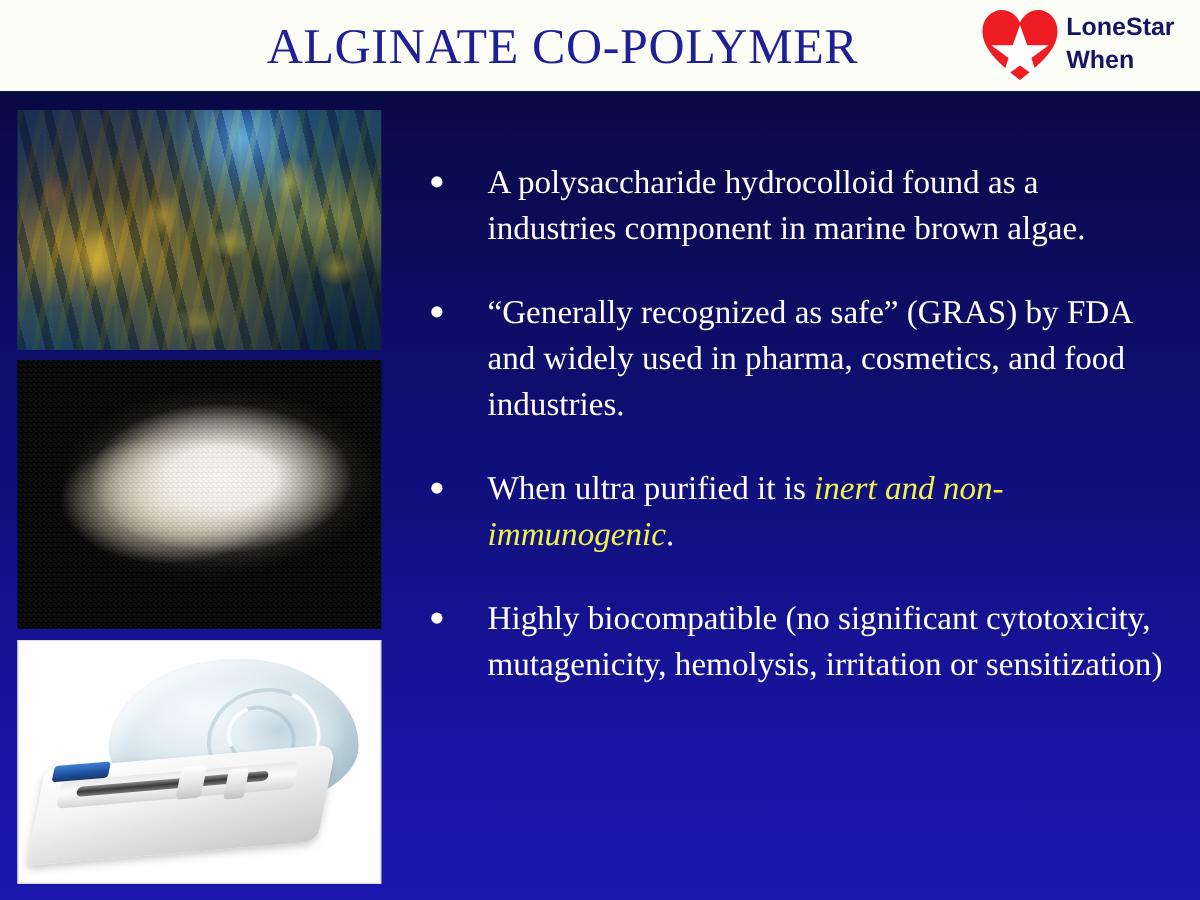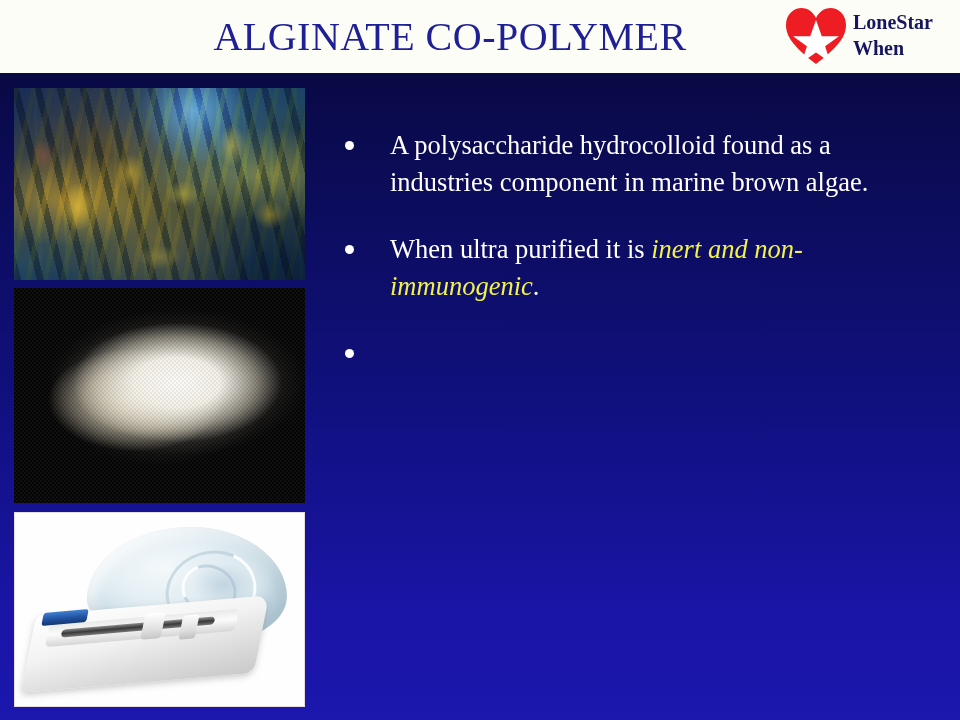--- a/index.html
+++ b/index.html
@@ -63,21 +63,21 @@
     position: absolute;
     left: 0;
     top: 0;
     width: 62px;
     height: 58px;
   }
   .logo-text {
     position: absolute;
     left: 68px;
     top: 2px;
-    font-family: Liberation Serif, serif;
+    font-family: Liberation Sans, sans-serif;
     font-weight: bold;
     font-size: 20px;
     line-height: 26px;
     color: #151560;
   }
   .logo-text div { white-space: nowrap; }
 
   
   .photo {
     position: absolute;
@@ -318,25 +318,30 @@
     <div class="device-plunger2"></div>
   </div>
 
   <div class="bullets">
 
     <div class="bullet-item">
       <span class="bullet-dot"></span>
       <span>A polysaccharide hydrocolloid found as a industries component in marine brown algae.</span>
     </div>
 
+    <div class="bullet-item">
+      <span class="bullet-dot"></span>
+      <span>“Generally recognized as safe” (GRAS) by  FDA and widely used in pharma, cosmetics, and food industries.</span>
+    </div>
 
     <div class="bullet-item">
       <span class="bullet-dot"></span>
       <span>When ultra purified it is </span><span class="em-yellow">inert and non-immunogenic</span><span>.</span>
     </div>
 
     <div class="bullet-item">
       <span class="bullet-dot"></span>
+      <span>Highly biocompatible (no significant cytotoxicity, mutagenicity, hemolysis, irritation or sensitization)</span>
     </div>
 
   </div>
 
 </div>
 
 </body></html>

